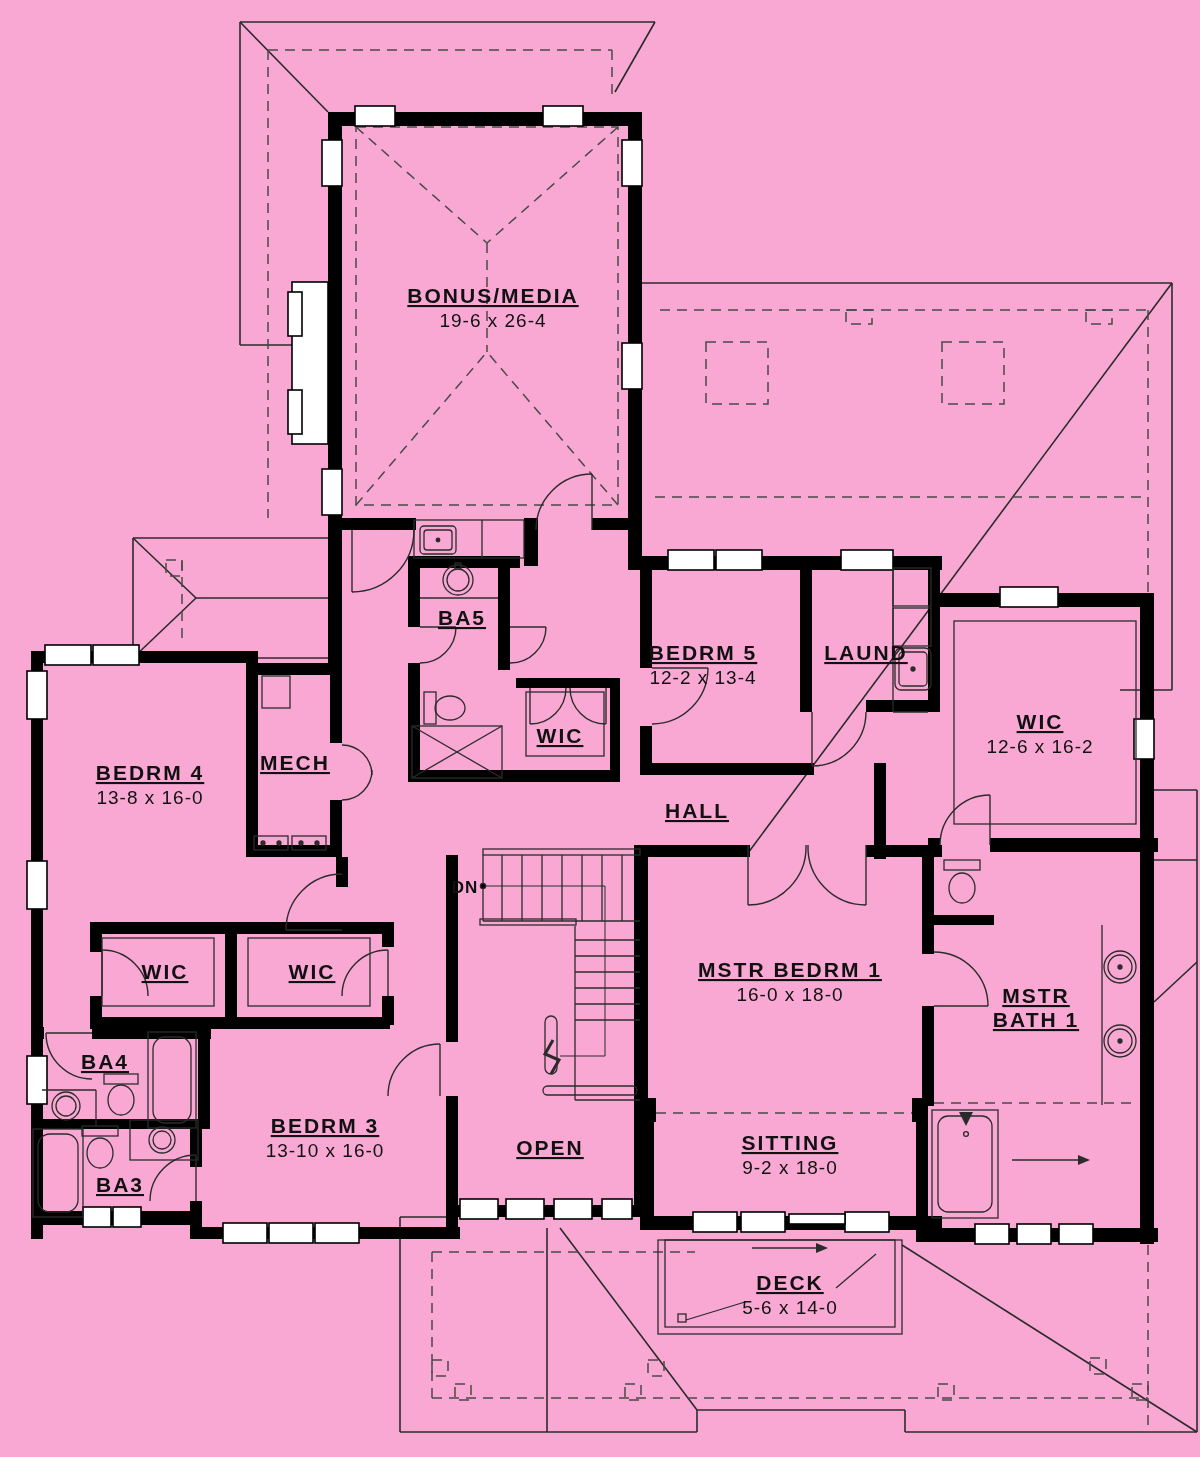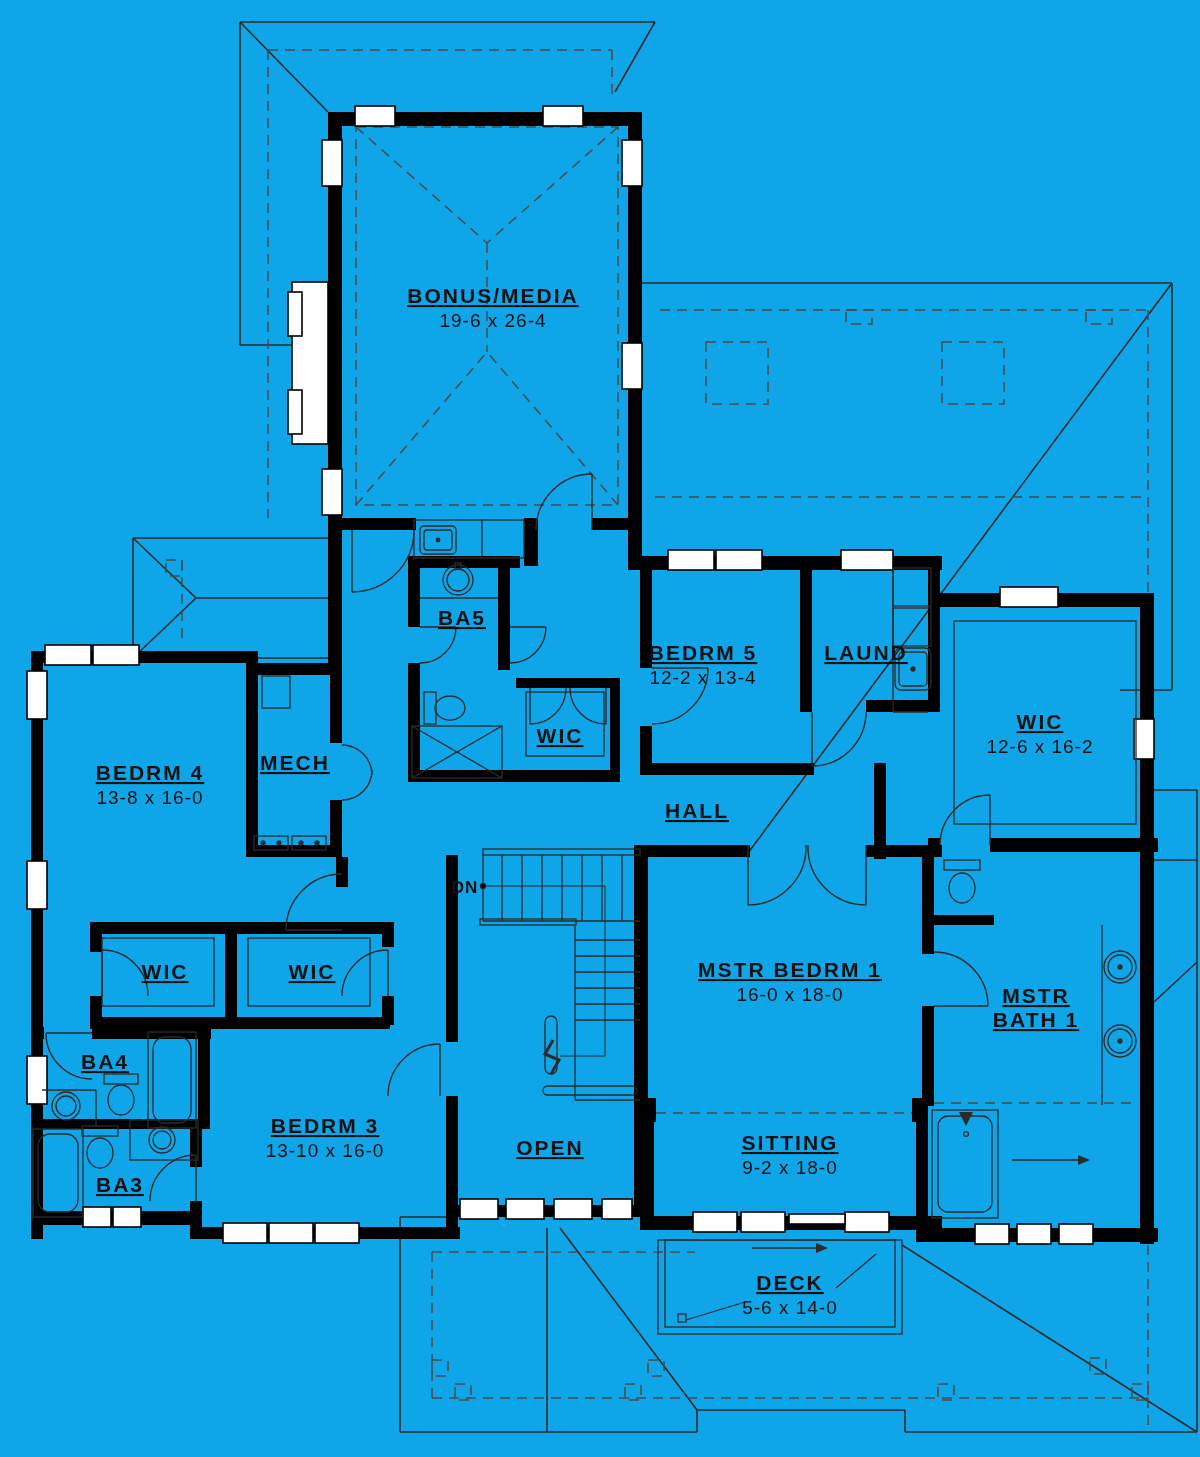--- a/index.html
+++ b/index.html
@@ -1,17 +1,17 @@
 <!DOCTYPE html>
 <html><head>
 <meta charset="utf-8">
 <style>
   html,body{margin:0;padding:0;background:#ffffff;}
   #plan-wrap{
-    width:1200px;height:1457px;background:#0ea5e9;position:relative;
+    width:1200px;height:1457px;background:#f9a8d4;position:relative;
     font-family:"Liberation Sans", sans-serif;
   }
   svg text{
     font-family:"Liberation Sans", sans-serif;
     fill:#111111;
   }
   .room{font-size:21px;letter-spacing:2px;font-weight:bold;}
   .dims{font-size:19px;letter-spacing:1px;}
   .tiny{font-size:17px;letter-spacing:1px;font-weight:bold;}
 </style>

